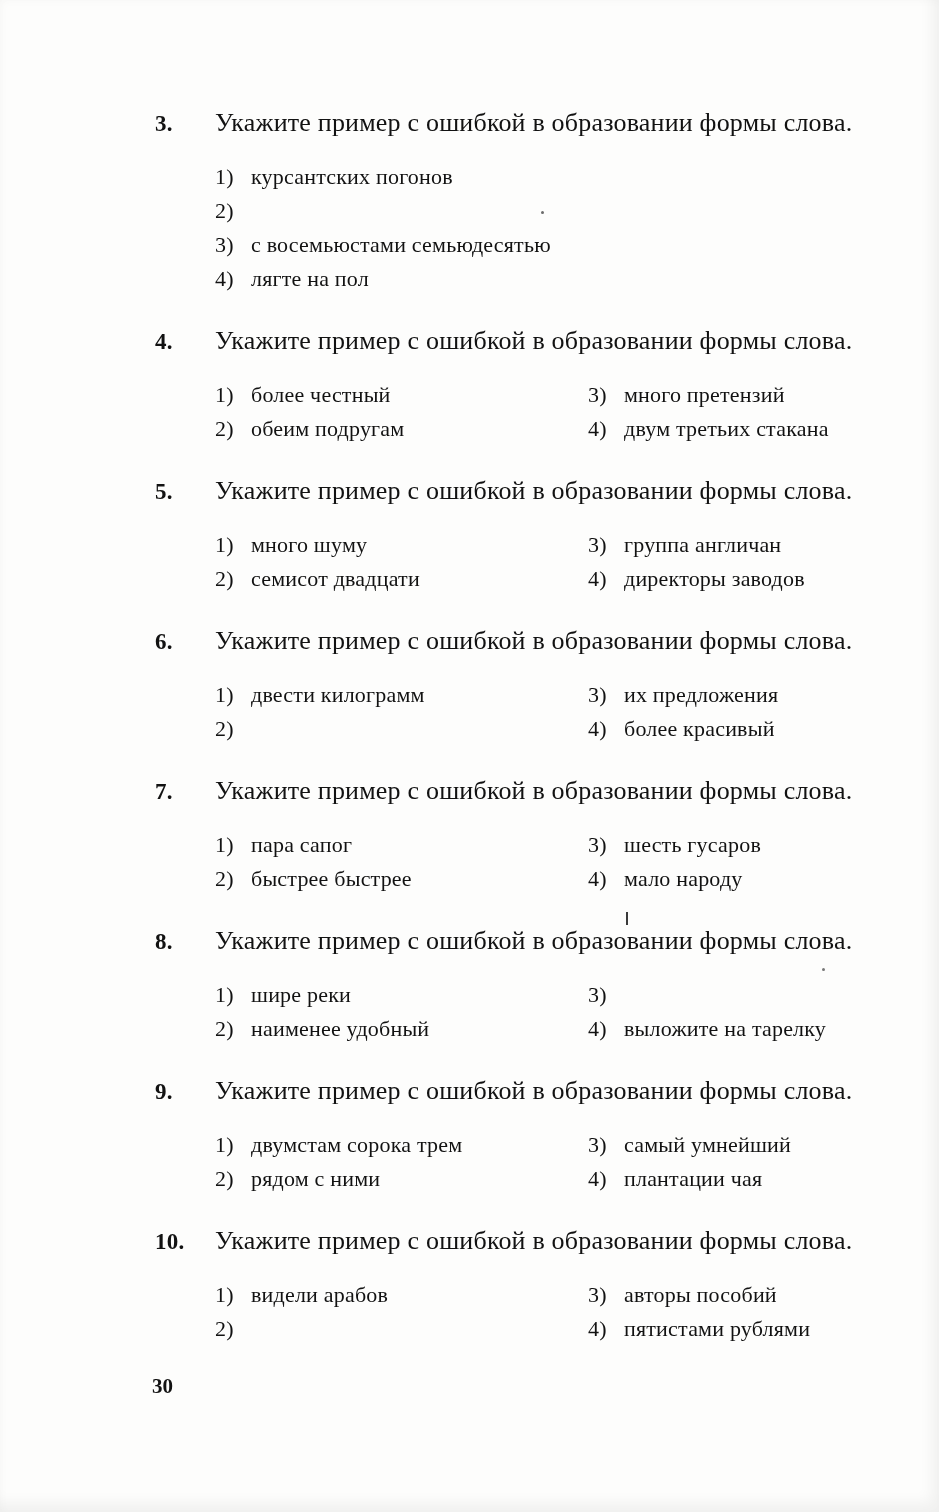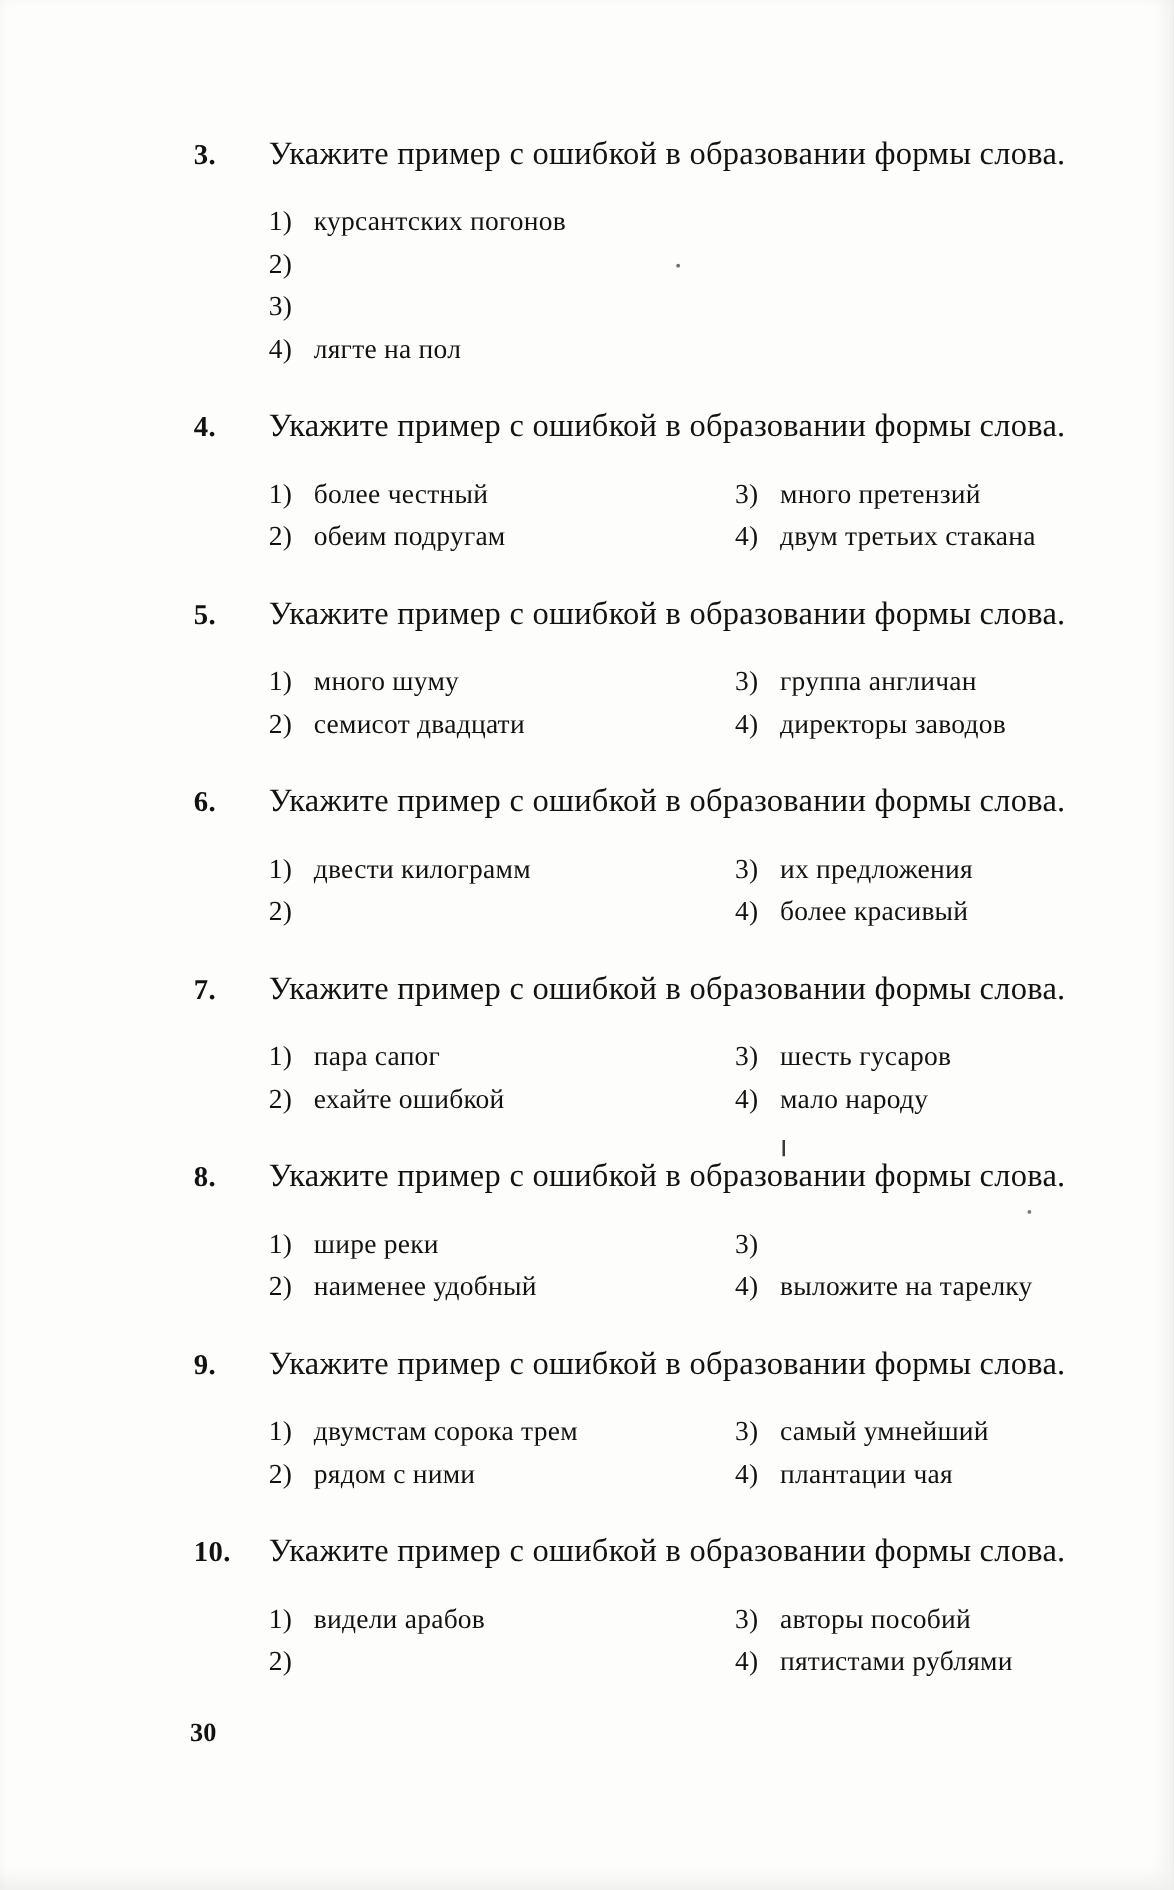--- a/index.html
+++ b/index.html
@@ -103,20 +103,21 @@
       <div class="options single">
         <div class="option">
           <span class="opt-num">1)</span>
           <span class="opt-text">курсантских погонов</span>
         </div>
         <div class="option">
           <span class="opt-num">2)</span>
         </div>
         <div class="option">
           <span class="opt-num">3)</span>
+          <span class="opt-text">с восемьюстами семьюдесятью</span>
         </div>
         <div class="option">
           <span class="opt-num">4)</span>
           <span class="opt-text">лягте на пол</span>
         </div>
       </div>
     </section>
 
     <section class="question">
       <div class="q-head">
@@ -197,21 +198,21 @@
         <span class="q-num">7.</span>
         <span class="q-prompt">Укажите пример с ошибкой в образовании формы слова.</span>
       </div>
       <div class="options two-col">
         <div class="option">
           <span class="opt-num">1)</span>
           <span class="opt-text">пара сапог</span>
         </div>
         <div class="option">
           <span class="opt-num">2)</span>
-          <span class="opt-text">ехайте ошибкой</span>
+          <span class="opt-text">быстрее быстрее</span>
         </div>
         <div class="option">
           <span class="opt-num">3)</span>
           <span class="opt-text">шесть гусаров</span>
         </div>
         <div class="option">
           <span class="opt-num">4)</span>
           <span class="opt-text">мало народу</span>
         </div>
       </div>

